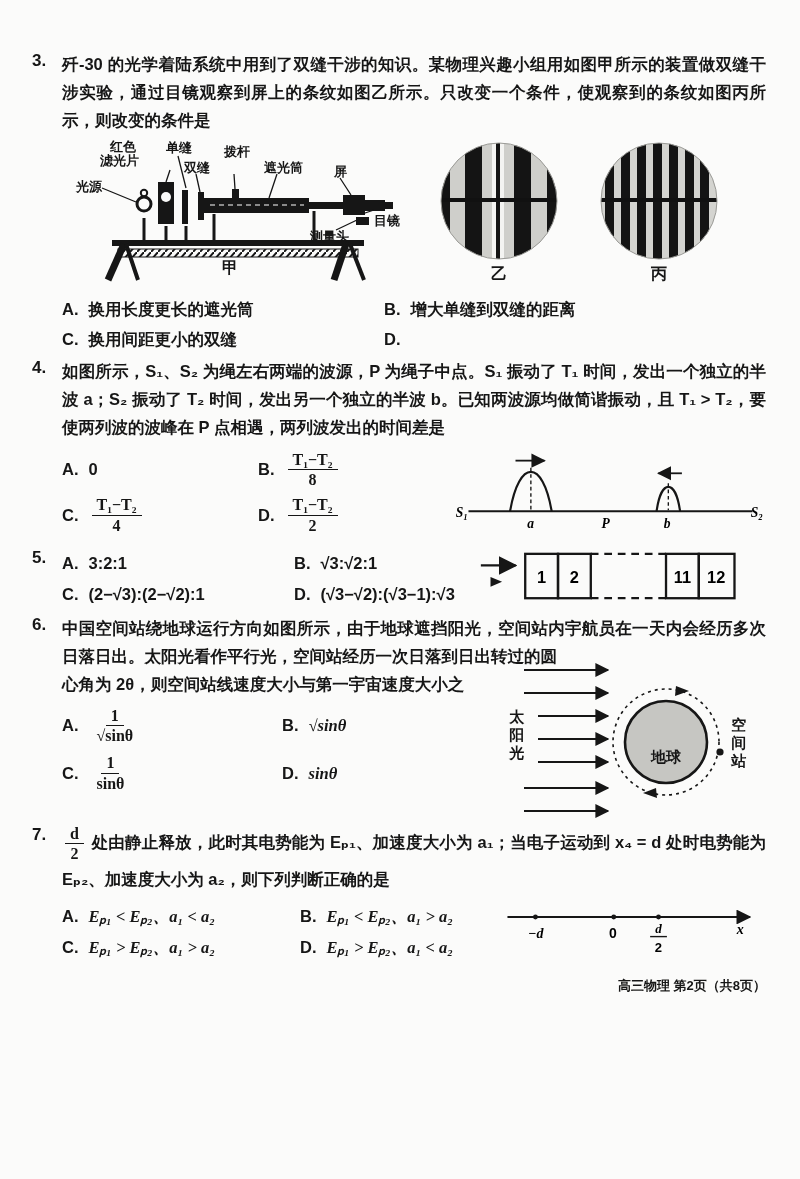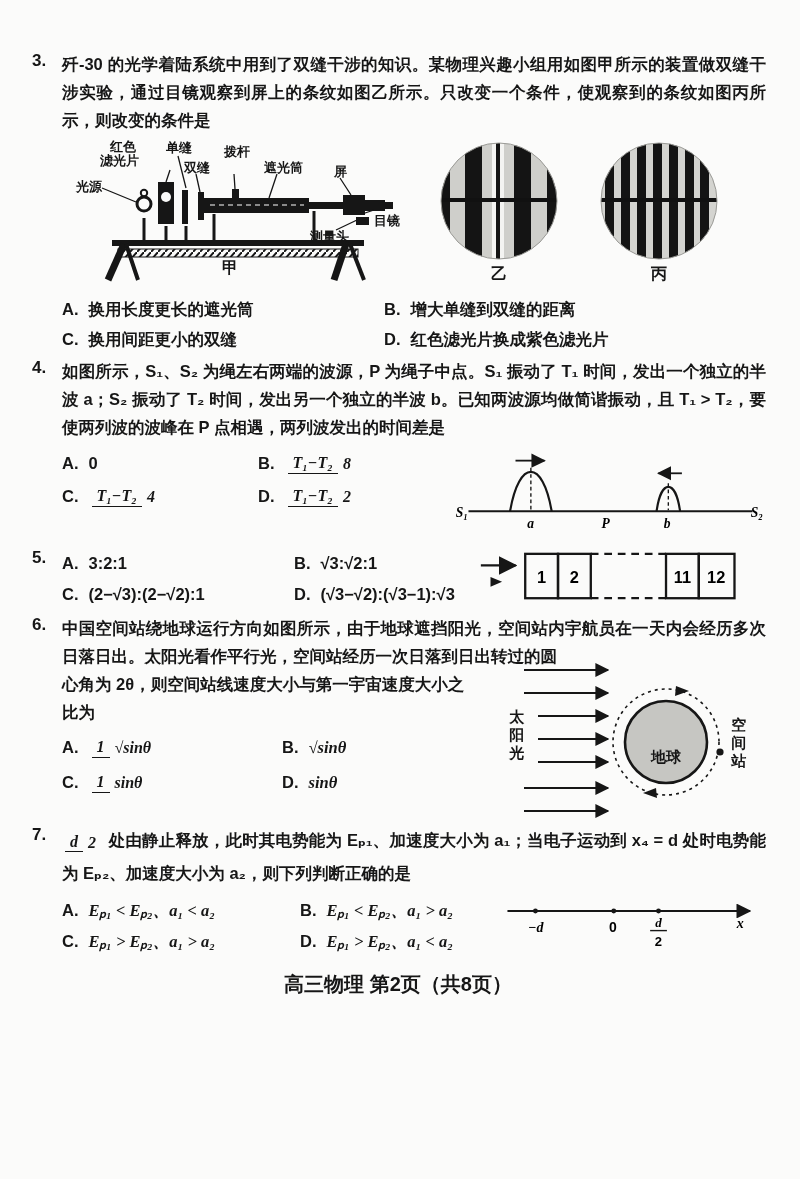--- a/index.html
+++ b/index.html
@@ -16,42 +16,42 @@
   
   .opts{display:grid;font-size:16.5px;font-weight:600;line-height:27px;margin-top:3px;}
   .opt{display:flex;align-items:center;gap:10px;}
   .olab{font-weight:700;}
   .q3opts{grid-template-columns:322px 1fr;row-gap:3px;}
   .q4opts{grid-template-columns:196px 196px;row-gap:6px;width:392px;}
   .q5opts{grid-template-columns:232px 1fr;row-gap:4px;}
   .q6opts{grid-template-columns:220px 1fr;row-gap:8px;width:470px;margin-top:8px;}
   .q7opts{grid-template-columns:238px 1fr;row-gap:4px;width:470px;}
   
-  .frac{display:inline-flex;flex-direction:row;align-items:flex-end;vertical-align:middle;margin:0 3px;
-        font-family:"Liberation Serif",serif;font-style:italic;font-size:16px;font-weight:600;}
+  .frac{display:inline-flex;flex-direction:column;align-items:center;vertical-align:middle;margin:0 3px;
+        font-family:"Liberation Serif",serif;font-size:16px;font-weight:600;}
   .frac .num{border-bottom:1.6px solid #161616;padding:0 5px;line-height:1.2;}
   .frac .den{padding:0 5px;line-height:1.2;}
   .math{font-family:"Liberation Serif",serif;font-style:italic;}
   .it{font-style:italic;font-family:"Liberation Serif",serif;}
   
   .fig-row{display:flex;align-items:flex-start;gap:20px;margin:6px 12px 8px;}
   .apparatus{position:relative;width:330px;height:148px;flex:none;}
   .app-label{position:absolute;font-size:13px;font-weight:700;white-space:nowrap;}
   .pattern{display:flex;flex-direction:column;align-items:center;flex:none;}
   .fig-caption{font-size:16px;font-weight:700;margin-top:2px;}
   .row{display:flex;align-items:flex-start;}
   .push-right{margin-left:auto;}
   .q6wrap{position:relative;min-height:206px;}
   .q6fig{position:absolute;right:0;top:46px;width:258px;height:168px;}
   .vtext{display:inline-block;width:1.15em;line-height:1.2;word-break:break-all;text-align:center;
          font-size:15px;font-weight:700;position:absolute;}
   .q6part2{display:block;width:474px;}
   .earth-label{position:absolute;font-size:15px;font-weight:700;}
   svg text{font-weight:600;}
-  .footer{text-align:center;font-size:20px;font-weight:700;margin-top:16px;}
+  .footer{text-align:right;font-size:13px;font-weight:700;margin-top:16px;}
 </style>
 </head>
 <body>
 
 <div class="content">
 
   <div class="q" style="margin-bottom:4px;">
     <span class="qnum">3.</span>
     <p class="qtext">歼-30 的光学着陆系统中用到了双缝干涉的知识。某物理兴趣小组用如图甲所示的装置做双缝干涉实验，通过目镜观察到屏上的条纹如图乙所示。只改变一个条件，使观察到的条纹如图丙所示，则改变的条件是</p>
 
@@ -166,21 +166,20 @@
       <div class="opt">
           <span class="olab">B.</span>
           <span>增大单缝到双缝的距离</span>
         </div>
       <div class="opt">
           <span class="olab">C.</span>
           <span>换用间距更小的双缝</span>
         </div>
       <div class="opt">
           <span class="olab">D.</span>
-          <span>红色滤光片换成紫色滤光片</span>
         </div>
     </div>
   </div>
 
   <div class="q" style="margin-bottom:6px;">
     <span class="qnum">4.</span>
     <p class="qtext">如图所示，S₁、S₂ 为绳左右两端的波源，P 为绳子中点。S₁ 振动了 T₁ 时间，发出一个独立的半波 a；S₂ 振动了 T₂ 时间，发出另一个独立的半波 b。已知两波源均做简谐振动，且 T₁ &gt; T₂，要使两列波的波峰在 P 点相遇，两列波发出的时间差是</p>
 
     <div class="row" style="margin-top:6px;">
       <div class="opts q4opts">
@@ -275,21 +274,20 @@
         <text x="213" y="36" font-size="17" text-anchor="middle">11</text>
         <text x="248" y="36" font-size="17" text-anchor="middle">12</text>
       </svg>
     </div>
   </div>
 
   <div class="q q6wrap" style="margin-bottom:4px;">
     <span class="qnum">6.</span>
     <p class="qtext">中国空间站绕地球运行方向如图所示，由于地球遮挡阳光，空间站内宇航员在一天内会经历多次日落日出。太阳光看作平行光，空间站经历一次日落到日出转过的圆</p>
     <span class="qtext q6part2">心角为 2θ，则空间站线速度大小与第一宇宙速度大小之</span>
-    <span class="qtext" style="display:block;">比为</span>
 
     <div class="opts q6opts">
       <div class="opt">
           <span class="olab">A.</span>
         <span class="frac">
             <span class="num">1</span>
             <span class="den">√sinθ</span>
           </span>
         </div>
       <div class="opt">

